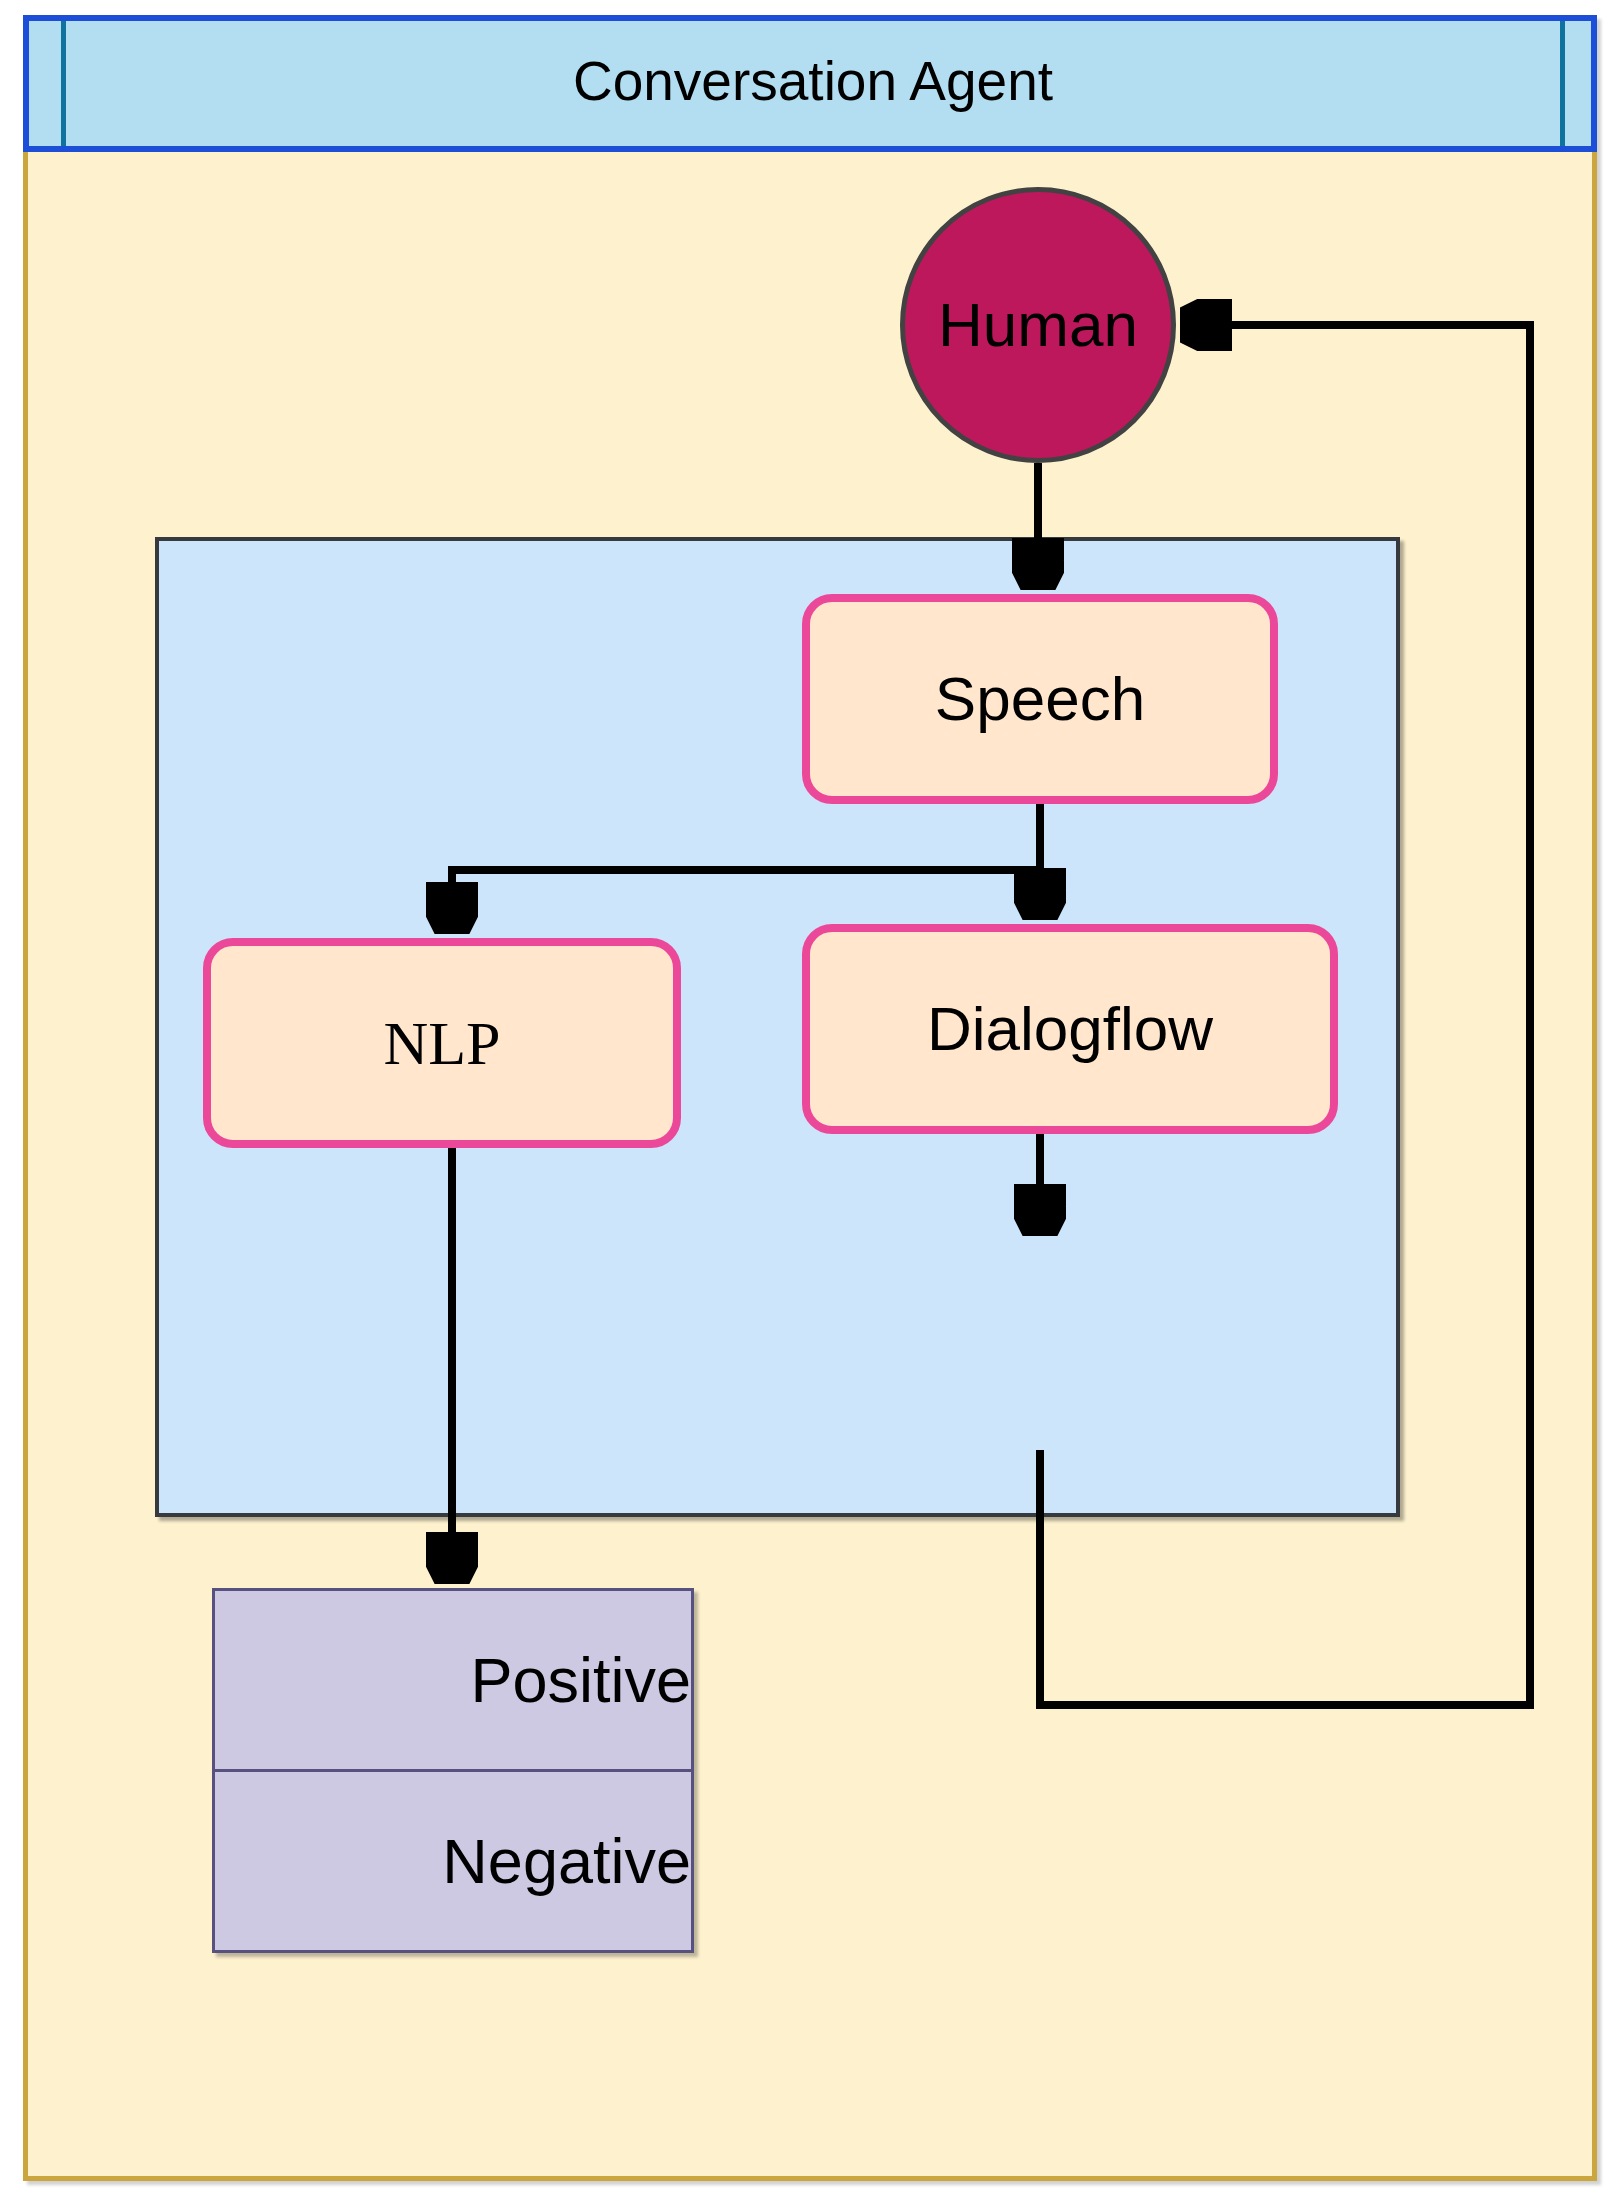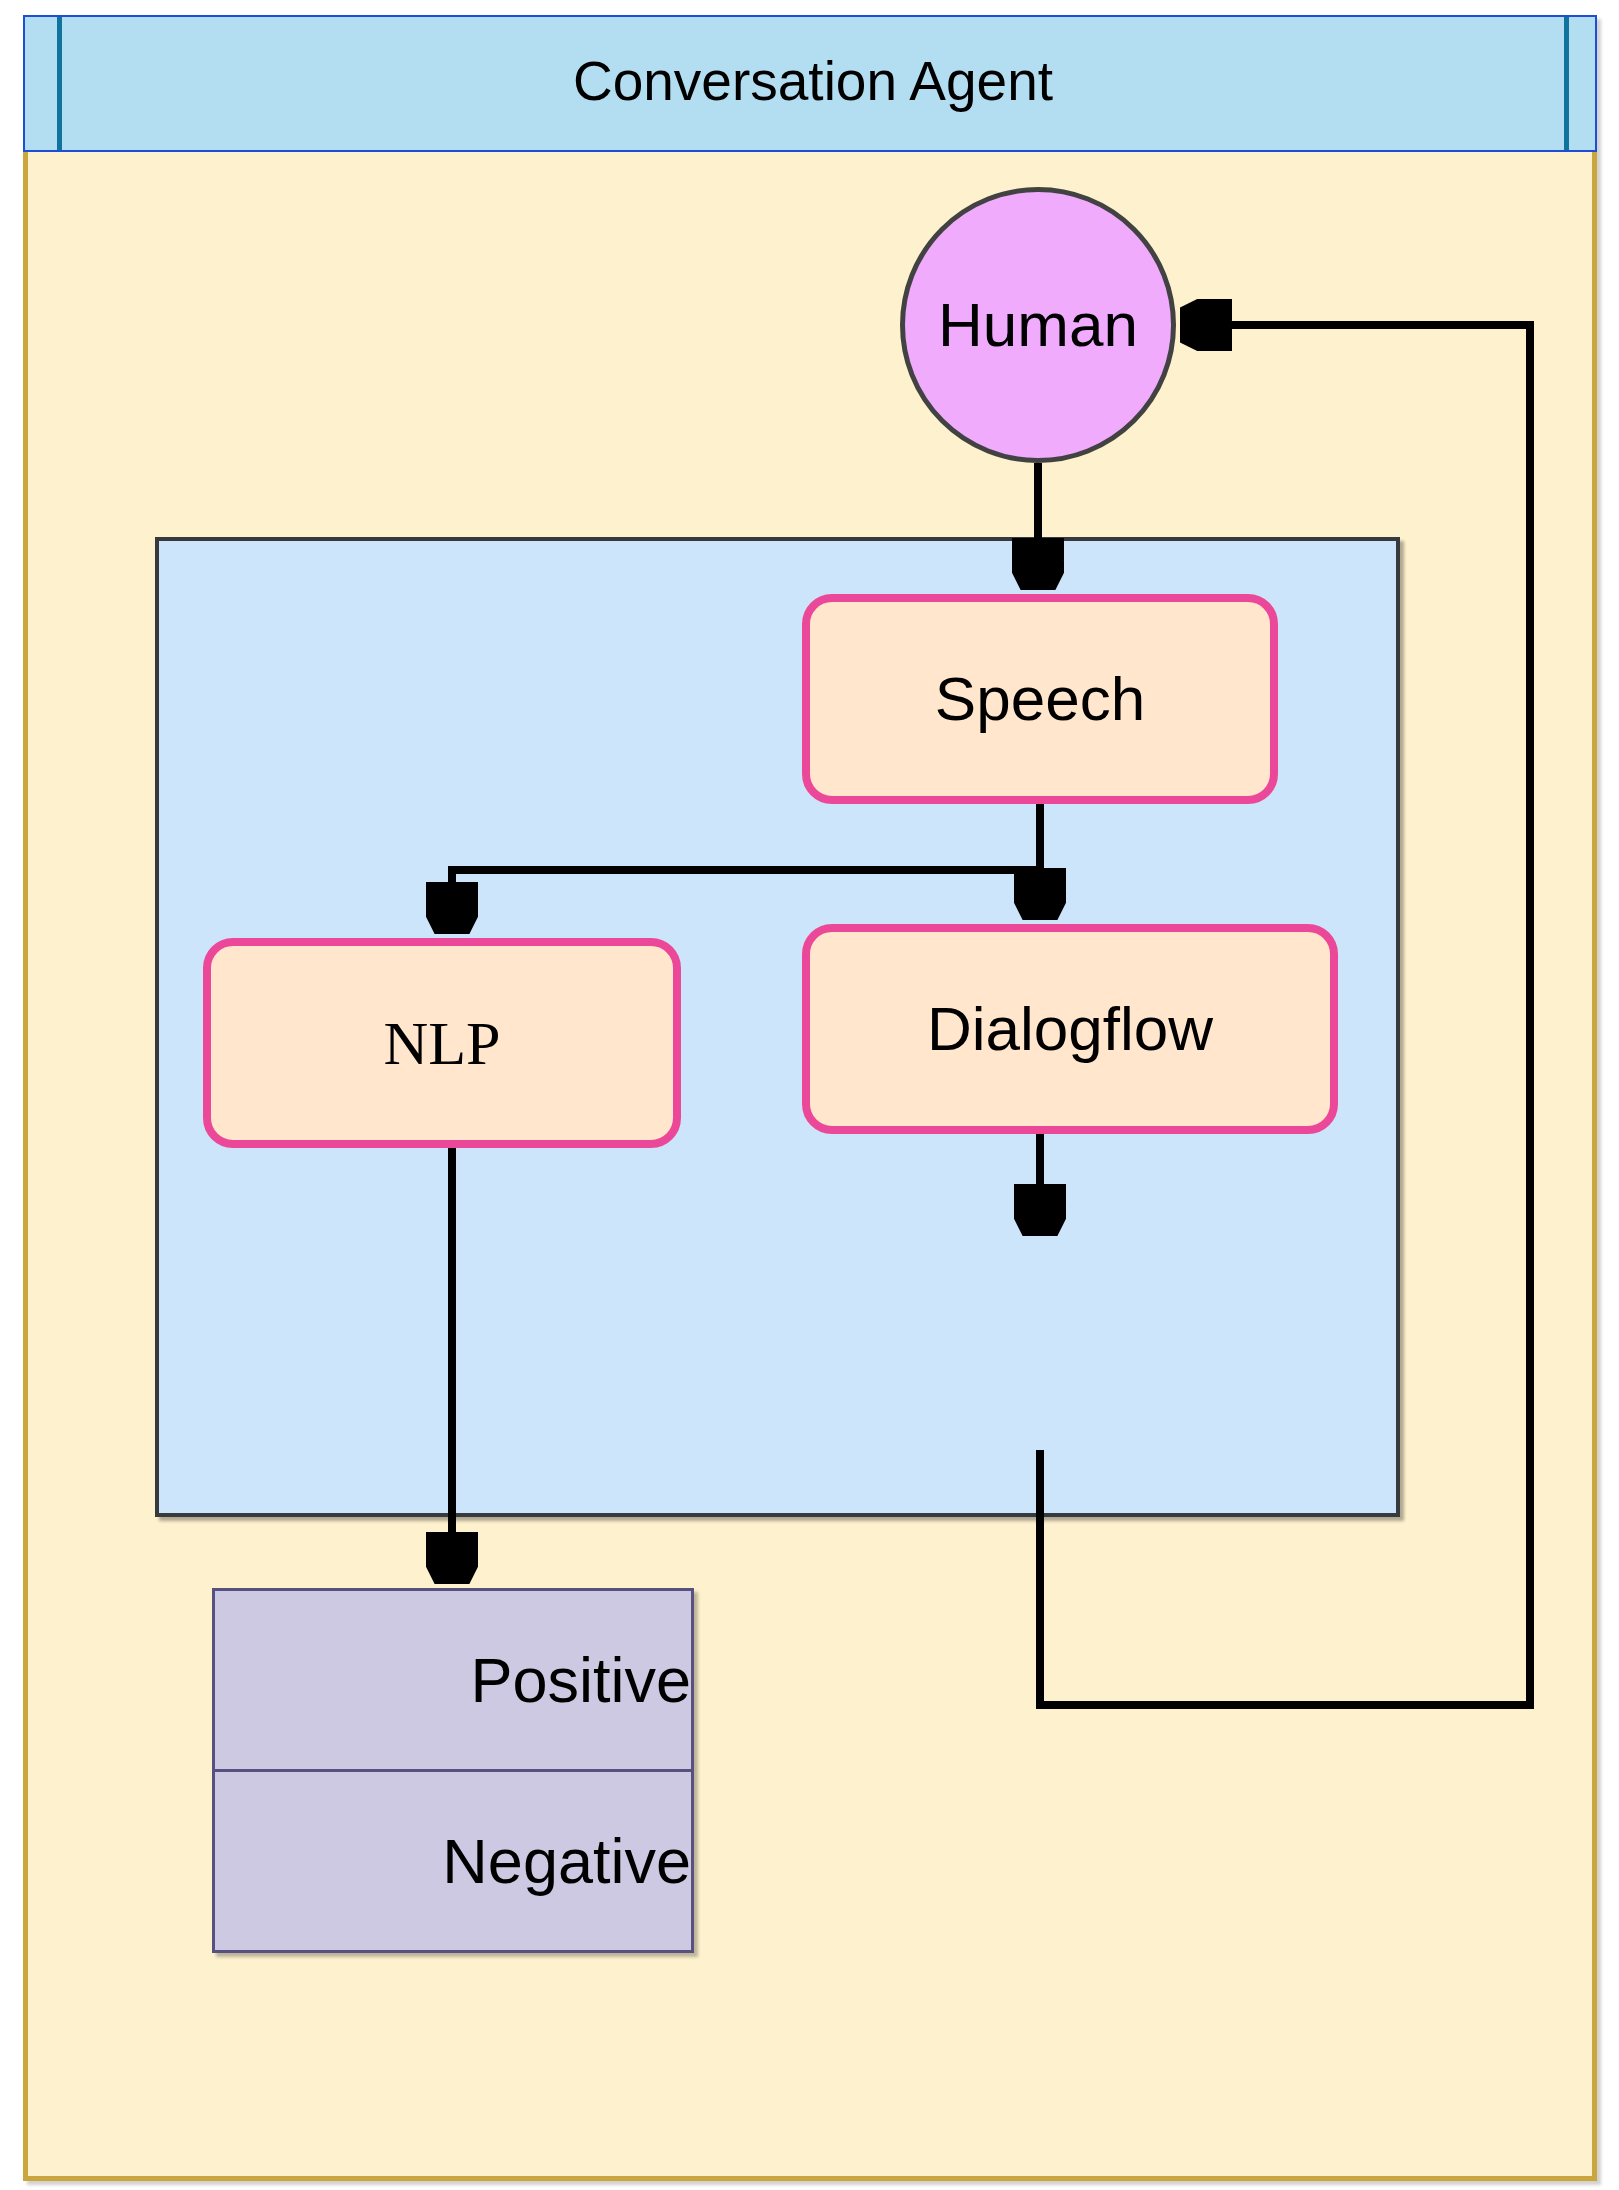--- a/index.html
+++ b/index.html
@@ -14,21 +14,21 @@
   .abs{position:absolute;box-sizing:border-box;}
 
   
   .frame{
     left:23px;top:15px;width:1574px;height:2166px;
     box-shadow:4px 4px 3px rgba(0,0,0,0.18);
   }
   .titlebar{
     left:0;top:0;width:1574px;height:137px;
     background:#B3DDF0;
-    border:2px solid #1d4ed8;
+    border:6px solid #1d4ed8;
     display:flex;align-items:stretch;
   }
   .titlebar .side-cell{box-sizing:border-box;}
   .titlebar .side-cell.left{width:37px;border-right:5px solid #10739E;}
   .titlebar .side-cell.right{width:31px;border-left:5px solid #10739E;}
   .titlebar .main-cell{
     flex:1;display:flex;align-items:center;justify-content:center;
     font-size:55px;line-height:1;padding-bottom:4px;
   }
   .canvas-body{
@@ -52,21 +52,21 @@
     font-size:62px;line-height:1;text-align:center;
   }
   .rounded{
     background:#FFE6CC;
     border:8px solid #ec4899;
     border-radius:30px;
     text-align:right;
   }
   .actor{
     left:900px;top:187px;width:276px;height:276px;
-    background:#f0abfc;
+    background:#be185d;
     border:5px solid #424242;
     border-radius:50%;
   }
   .n-speech{left:802px;top:594px;width:476px;height:210px;}
   .n-nlp{left:203px;top:938px;width:478px;height:210px;font-family:Liberation Serif, serif;}
   .n-dialogflow{left:802px;top:924px;width:536px;height:210px;}
   .n-tts{left:802px;top:1240px;width:476px;height:210px;}
 
   
   .stack{

